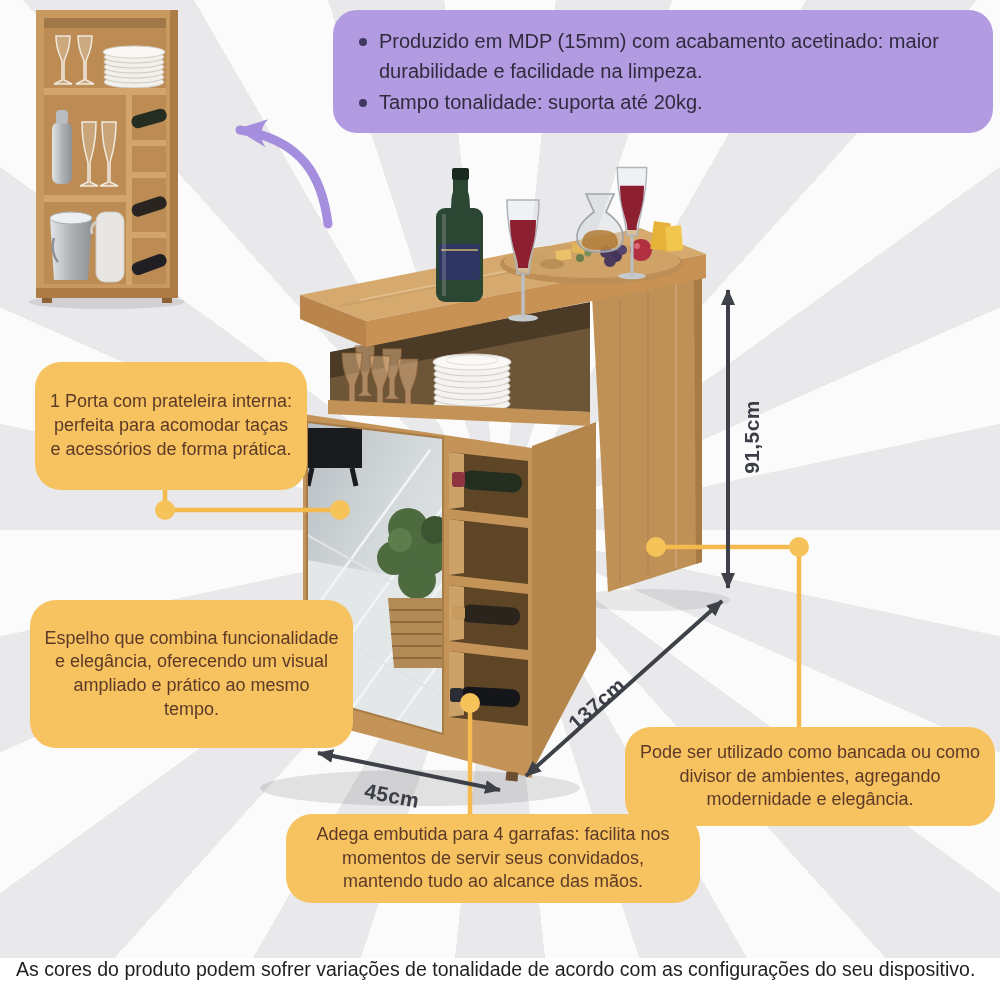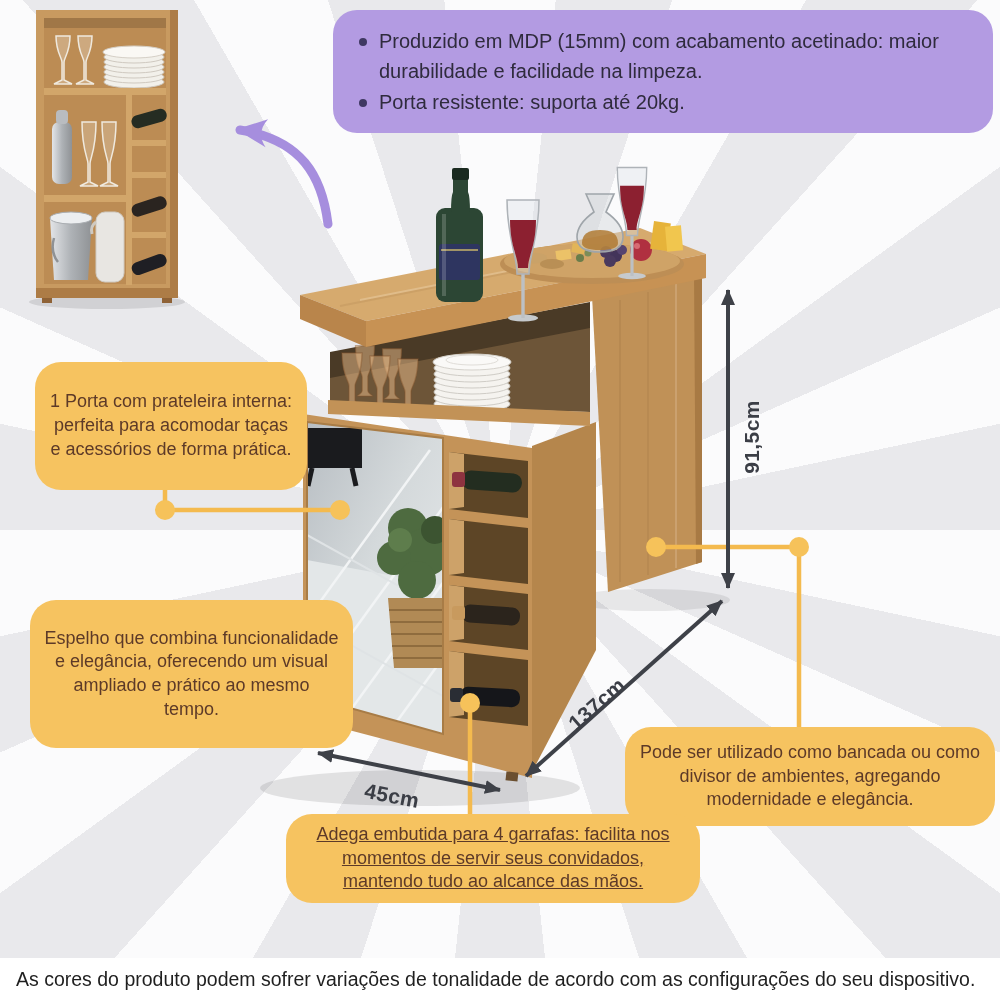--- a/index.html
+++ b/index.html
@@ -25,33 +25,33 @@
   }
 
   .callout{
     position:absolute;box-sizing:border-box;background:#f6c360;border-radius:26px;
     color:#5d3a28;font-size:18px;line-height:1.32;text-align:center;
     display:flex;align-items:center;justify-content:center;padding:12px 14px;
   }
   .callout.c-door  {left:35px; top:362px; width:272px; height:128px;}
   .callout.c-mirror{left:30px; top:600px; width:323px; height:148px;}
   .callout.c-bench {left:625px;top:727px; width:370px; height:99px;}
-  .callout.c-wine  {left:286px;top:814px; width:414px; height:89px;text-decoration:underline;}
+  .callout.c-wine  {left:286px;top:814px; width:414px; height:89px;}
 
   .dim-label{
     position:absolute;width:90px;text-align:center;
     font-size:21px;font-weight:700;color:#3b3e46;letter-spacing:.4px;
   }
   .dim-h{left:707px;top:425px;transform:rotate(-90deg);}
   .dim-l{left:552px;top:692px;transform:rotate(-41deg);}
   .dim-d{left:347px;top:784px;transform:rotate(11deg);}
 
   .footer{
     position:absolute;left:0;right:0;bottom:0;height:42px;background:#ffffff;
-    display:flex;align-items:center;padding-left:16px;
+    display:flex;align-items:flex-start;padding-left:16px;
     font-size:19.5px;color:#1f1f1f;
   }
 </style>
 </head>
 <body>
 
 <div class="stage">
 
   <svg class="art" viewBox="0 0 1000 1000">
     <defs>
@@ -318,21 +318,21 @@
     <g stroke="#3e4148" stroke-width="4" fill="none">
       <line x1="728" y1="290" x2="728" y2="588" marker-start="url(#mdarkS)" marker-end="url(#mdark)"></line>
       <line x1="722" y1="601" x2="526" y2="776" marker-start="url(#mdarkS)" marker-end="url(#mdark)"></line>
       <line x1="318" y1="753" x2="500" y2="790" marker-start="url(#mdarkS)" marker-end="url(#mdark)"></line>
     </g>
   </svg>
 
   <div class="purple-box">
     <ul>
       <li>Produzido em MDP (15mm) com acabamento acetinado: maior durabilidade e facilidade na limpeza.</li>
-      <li>Porta resistente: suporta até 20kg.</li>
+      <li>Tampo tonalidade: suporta até 20kg.</li>
     </ul>
   </div>
 
   <div class="callout c-door">
       <span>1 Porta com prateleira interna: perfeita para acomodar taças e acessórios de forma prática.</span>
     </div>
   <div class="callout c-mirror">
       <span>Espelho que combina funcionalidade e elegância, oferecendo um visual ampliado e prático ao mesmo tempo.</span>
     </div>
   <div class="callout c-bench">

